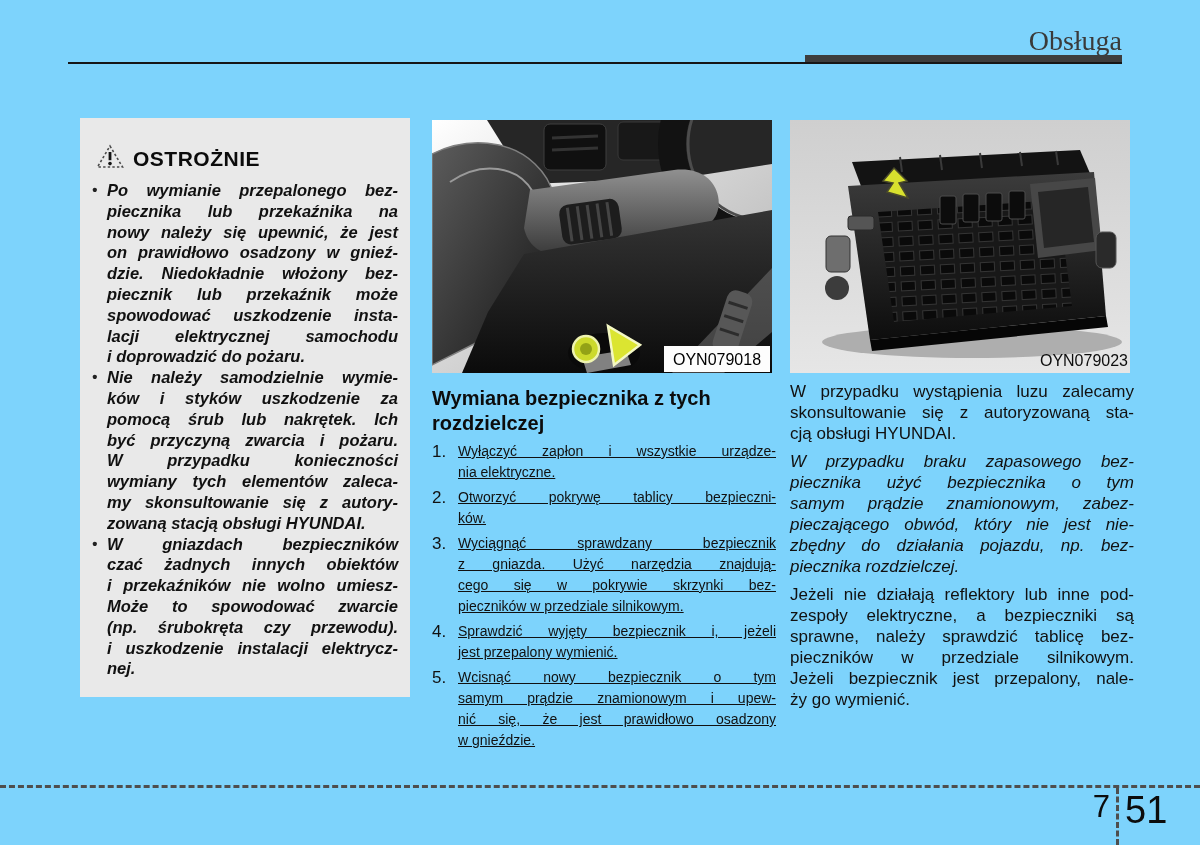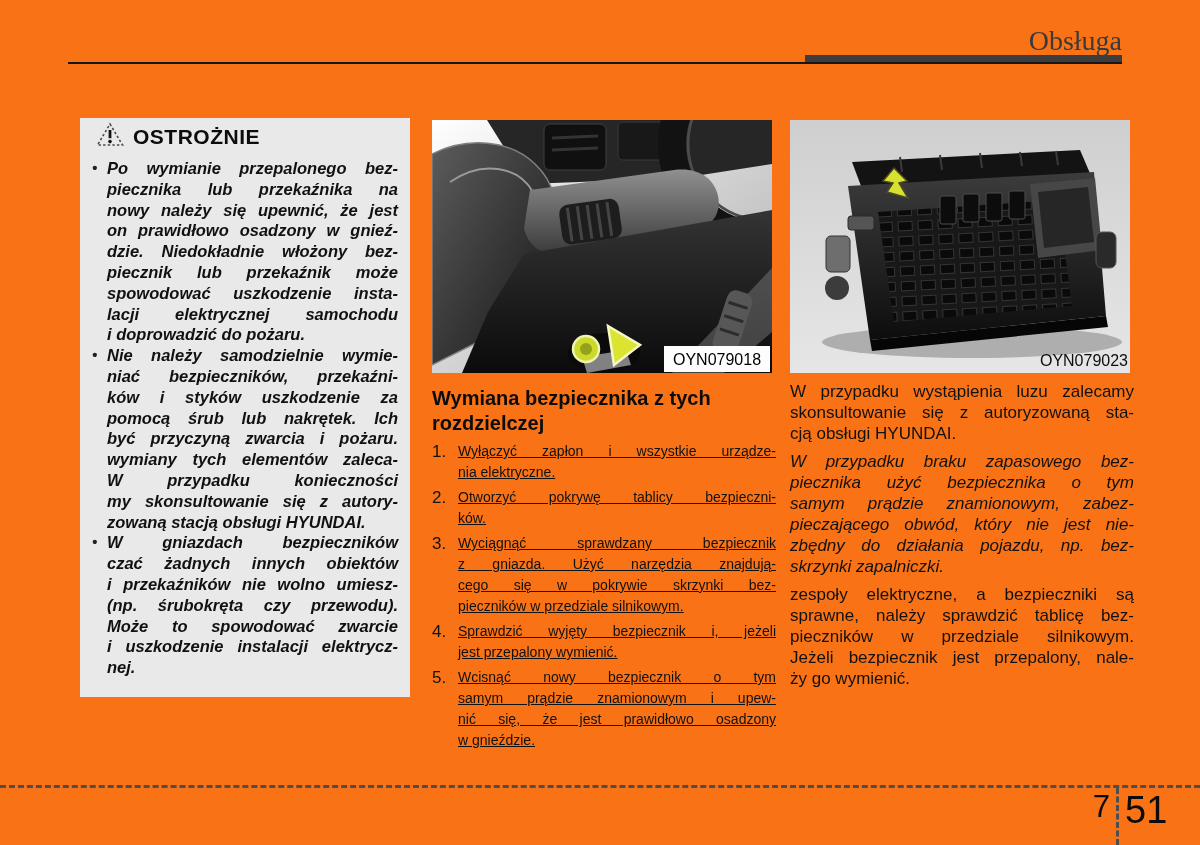--- a/index.html
+++ b/index.html
@@ -1,32 +1,32 @@
 <!DOCTYPE html>
 <html><head>
 <meta charset="utf-8">
 <style>
   html,body { margin:0; padding:0; background:#ffffff; }
   .page {
-    position:relative; width:1200px; height:845px; background:#f97316;
+    position:relative; width:1200px; height:845px; background:#7dd3fc;
     font-family:"Liberation Sans", sans-serif; color:#111; overflow:hidden;
   }
 
   
   .header-title {
     position:absolute; top:25px; right:78px;
     font-family:"Liberation Serif", serif; font-size:28px; color:#3a3a3a;
   }
   .rule-thin  { position:absolute; left:68px;  top:62px; width:1054px; height:2px; background:#161616; }
   .rule-thick { position:absolute; left:805px; top:55px; width:317px;  height:8px; background:#3d3d3d; }
 
   
   .caution {
     position:absolute; left:80px; top:118px; width:330px; height:579px;
-    background:#e9e9e9; box-sizing:border-box; padding:2px 12px 0 12px;
+    background:#e9e9e9; box-sizing:border-box; padding:24px 12px 0 12px;
   }
   .caution-title-row { display:flex; align-items:center; gap:9px; margin:2px 0 7px 4px; }
   .caution-title { font-size:21px; font-weight:bold; letter-spacing:.5px; color:#0c0c0c; }
   .bullet { display:flex; }
   .bullet-marker {
     width:15px; flex:0 0 15px; font-size:15px; font-weight:bold; font-style:italic;
     line-height:20.8px; color:#222;
   }
   .bullet-body { flex:1; font-size:16.5px; font-weight:bold; font-style:italic; line-height:20.8px; }
 
@@ -93,38 +93,37 @@
           <div class="tline">piecznik lub przekaźnik może</div>
           <div class="tline">spowodować uszkodzenie insta-</div>
           <div class="tline">lacji elektrycznej samochodu</div>
           <div class="tline">i doprowadzić do pożaru.</div>
         </div>
     </div>
     <div class="bullet">
       <div class="bullet-marker">•</div>
       <div class="bullet-body lines">
           <div class="tline">Nie należy samodzielnie wymie-</div>
-          <div class="tline">niać bezpieczników, przekaźni-</div>
           <div class="tline">ków i styków uszkodzenie za</div>
           <div class="tline">pomocą śrub lub nakrętek. Ich</div>
           <div class="tline">być przyczyną zwarcia i pożaru.</div>
+          <div class="tline">W przypadku konieczności</div>
           <div class="tline">wymiany tych elementów zaleca-</div>
-          <div class="tline">W przypadku konieczności</div>
           <div class="tline">my skonsultowanie się z autory-</div>
           <div class="tline">zowaną stacją obsługi HYUNDAI.</div>
         </div>
     </div>
     <div class="bullet">
       <div class="bullet-marker">•</div>
       <div class="bullet-body lines">
           <div class="tline">W gniazdach bezpieczników</div>
           <div class="tline">czać żadnych innych obiektów</div>
           <div class="tline">i przekaźników nie wolno umiesz-</div>
+          <div class="tline">Może to spowodować zwarcie</div>
           <div class="tline">(np. śrubokręta czy przewodu).</div>
-          <div class="tline">Może to spowodować zwarcie</div>
           <div class="tline">i uszkodzenie instalacji elektrycz-</div>
           <div class="tline">nej.</div>
         </div>
     </div>
   </div>
 
   <div class="photo photo-mid">
     <svg width="340" height="253" viewBox="0 0 340 253">
       <defs>
         <linearGradient id="bg1" x1="0" y1="0" x2="1" y2="1">
@@ -282,23 +281,24 @@
         <div class="tline">W przypadku wystąpienia luzu zalecamy</div>
         <div class="tline">skonsultowanie się z autoryzowaną sta-</div>
         <div class="tline">cją obsługi HYUNDAI.</div>
       </div>
     <div class="para italic lines">
         <div class="tline">W przypadku braku zapasowego bez-</div>
         <div class="tline">piecznika użyć bezpiecznika o tym</div>
         <div class="tline">samym prądzie znamionowym, zabez-</div>
         <div class="tline">pieczającego obwód, który nie jest nie-</div>
         <div class="tline">zbędny do działania pojazdu, np. bez-</div>
-        <div class="tline">skrzynki zapalniczki.</div>
+        <div class="tline">piecznika rozdzielczej.</div>
       </div>
     <div class="para lines">
+        <div class="tline">Jeżeli nie działają reflektory lub inne pod-</div>
         <div class="tline">zespoły elektryczne, a bezpieczniki są</div>
         <div class="tline">sprawne, należy sprawdzić tablicę bez-</div>
         <div class="tline">pieczników w przedziale silnikowym.</div>
         <div class="tline">Jeżeli bezpiecznik jest przepalony, nale-</div>
         <div class="tline">ży go wymienić.</div>
       </div>
   </div>
 
   <div class="footer-dash"></div>
   <div class="footer-vdash"></div>

